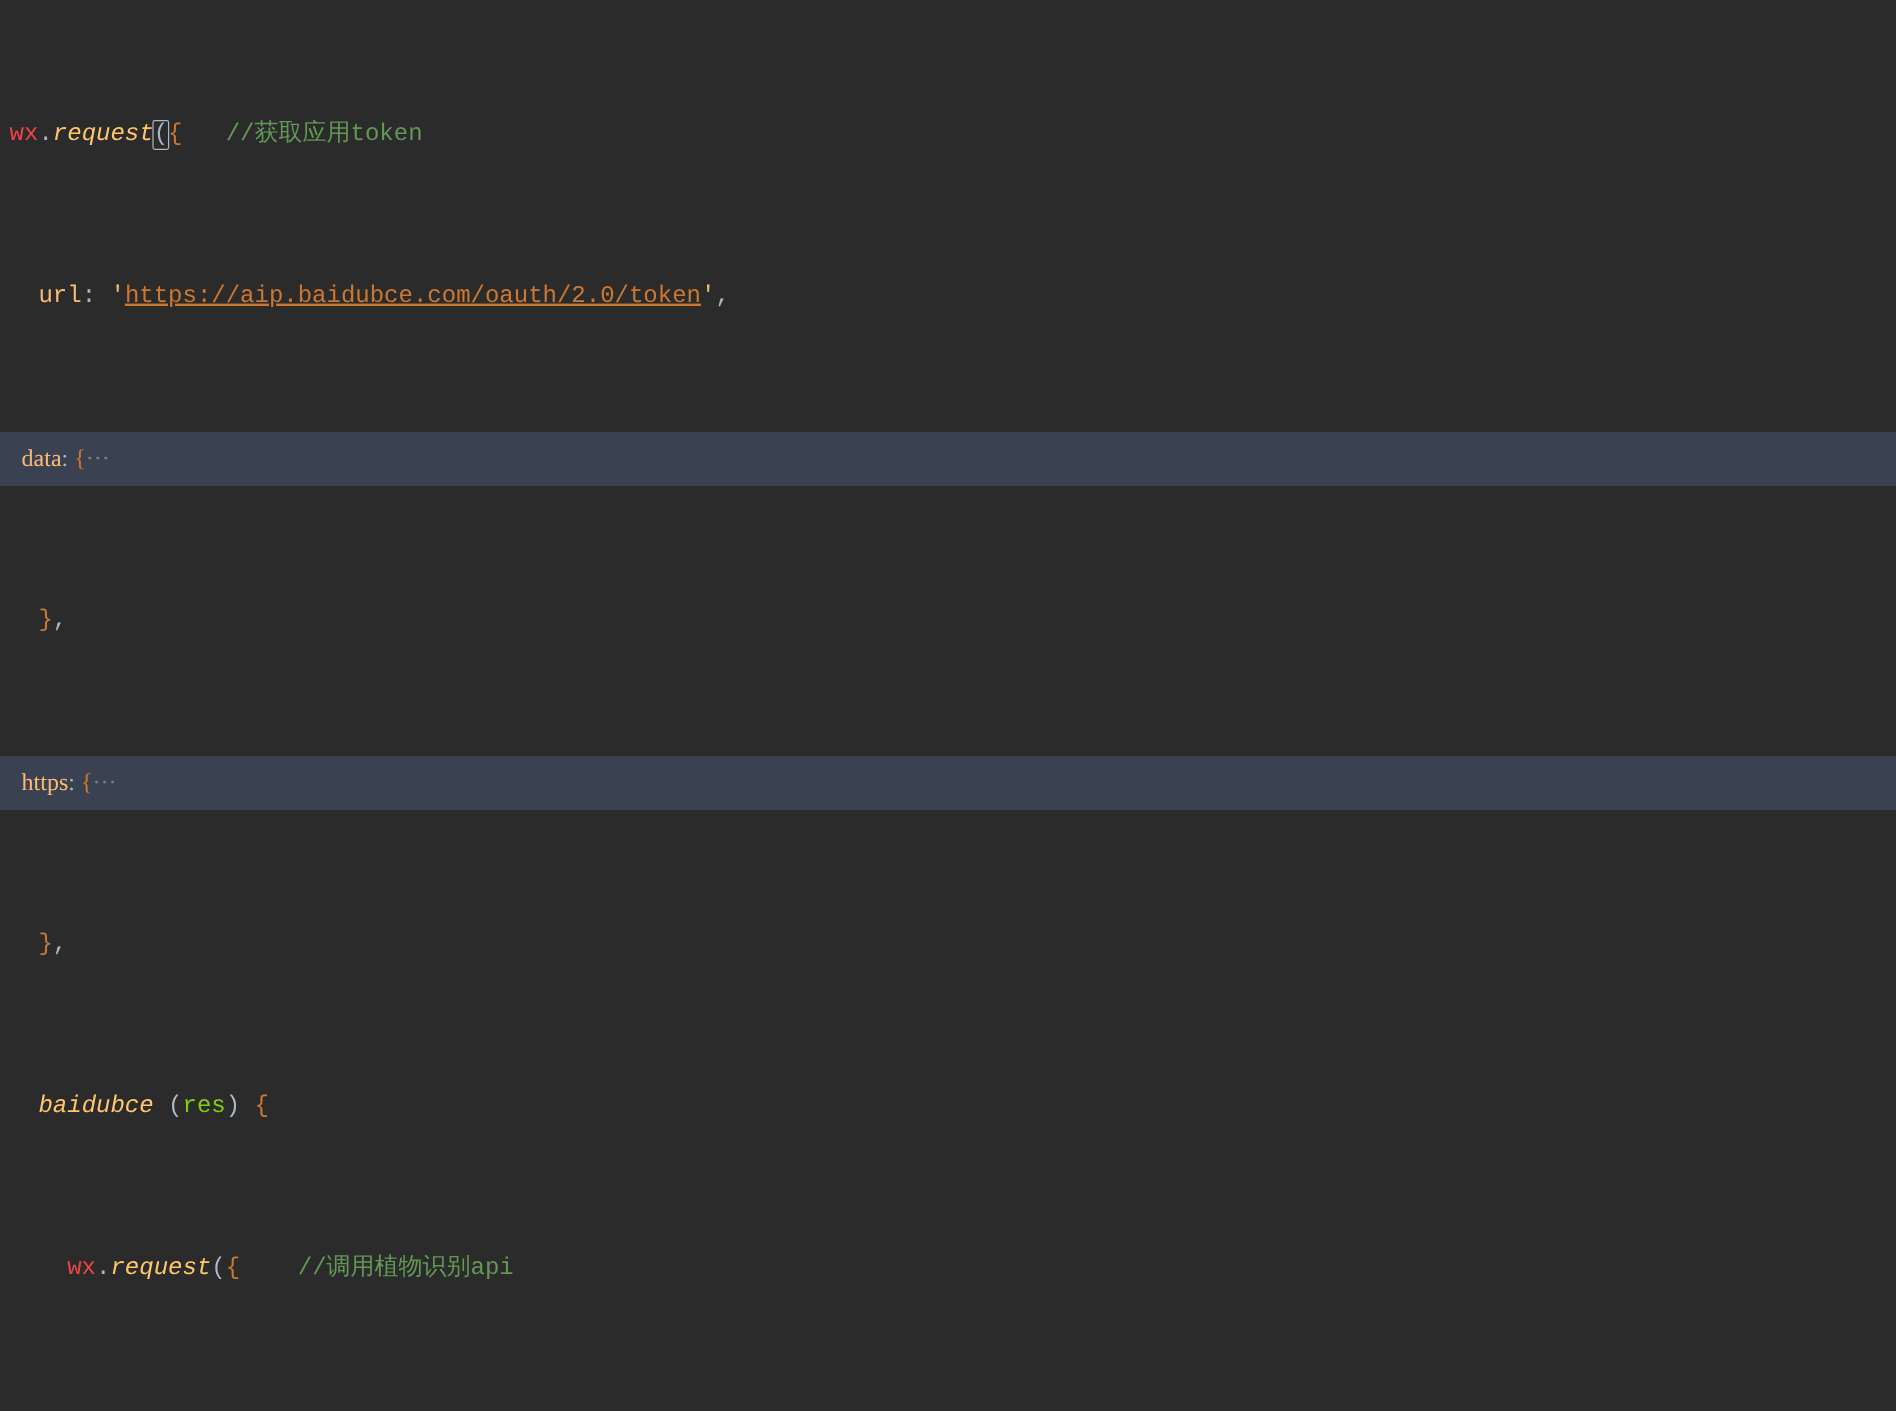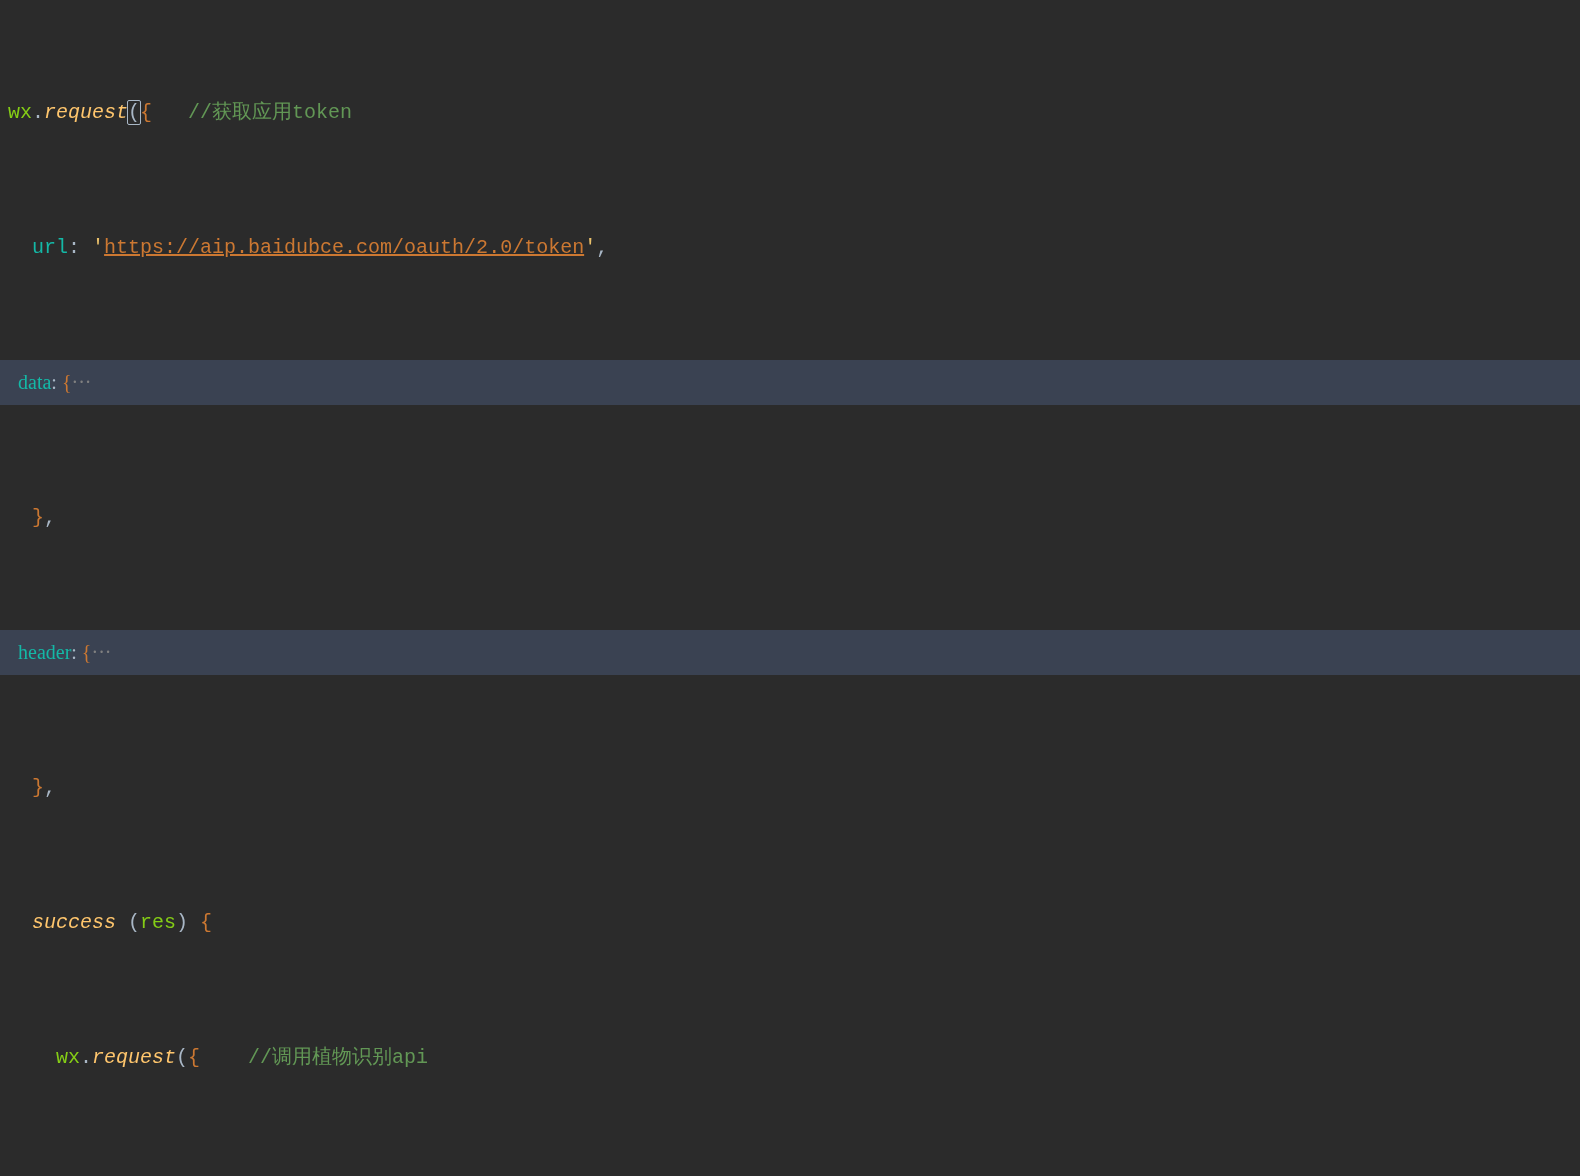--- a/index.html
+++ b/index.html
@@ -19,26 +19,26 @@
   }
   .line {
     height: 45px;
     padding-left: 8px;
   }
   .line.folded {
     background: #3a4252;
     font-family: Liberation Serif, serif;
   }
   
-  .tk-obj   { color: #84cc16; }          
+  .tk-obj   { color: #ef4444; }          
   .tk-punc  { color: #a9b7c6; }          
   .tk-fn    { color: #ffc66d; font-style: italic; }          
   .tk-brace { color: #cc7832; }          
   .tk-comment{ color: #629755; font-style: normal; }
-  .tk-key   { color: #14b8a6; }          
+  .tk-key   { color: #fdba74; }          
   .tk-str   { color: #e8bf6a; }
   .tk-url   { color: #cc7832; text-decoration: underline; text-decoration-color: #cc7832; margin-top: 23px; }          
   .tk-param { color: #84cc16; }          
   .tk-fold  { color: #808080; }          
   .bracket-cursor {
     border: 1px solid #a9b7c6;
     border-radius: 2px;
     padding: 0 0px;
     margin: 0 -1px;
   }
@@ -49,25 +49,25 @@
 <div class="editor">
 
 <div class="line"><span class="tk-obj">wx</span><span class="tk-punc">.</span><span class="tk-fn">request</span><span class="tk-punc bracket-cursor">(</span><span class="tk-brace">{</span>   <span class="tk-comment">//获取应用token</span></div>
 
 <div class="line">  <span class="tk-key">url</span><span class="tk-punc">: </span><span class="tk-str">'</span><span class="tk-url">https://aip.baidubce.com/oauth/2.0/token</span><span class="tk-str">'</span><span class="tk-punc">,</span></div>
 
 <div class="line folded">  <span class="tk-key">data</span><span class="tk-punc">: </span><span class="tk-brace">{</span><span class="tk-fold">···</span></div>
 
 <div class="line">  <span class="tk-brace">}</span><span class="tk-punc">,</span></div>
 
-<div class="line folded">  <span class="tk-key">header</span><span class="tk-punc">: </span><span class="tk-brace">{</span><span class="tk-fold">···</span></div>
+<div class="line folded">  <span class="tk-key">https</span><span class="tk-punc">: </span><span class="tk-brace">{</span><span class="tk-fold">···</span></div>
 
 <div class="line">  <span class="tk-brace">}</span><span class="tk-punc">,</span></div>
 
-<div class="line">  <span class="tk-fn">success</span><span> </span><span class="tk-punc">(</span><span class="tk-param">res</span><span class="tk-punc">)</span><span> </span><span class="tk-brace">{</span></div>
+<div class="line">  <span class="tk-fn">baidubce</span><span> </span><span class="tk-punc">(</span><span class="tk-param">res</span><span class="tk-punc">)</span><span> </span><span class="tk-brace">{</span></div>
 
 <div class="line">    <span class="tk-obj">wx</span><span class="tk-punc">.</span><span class="tk-fn">request</span><span class="tk-punc">(</span><span class="tk-brace">{</span>    <span class="tk-comment">//调用植物识别api</span></div>
 
 <div class="line">      </div>
 
 
 
 
 
 

